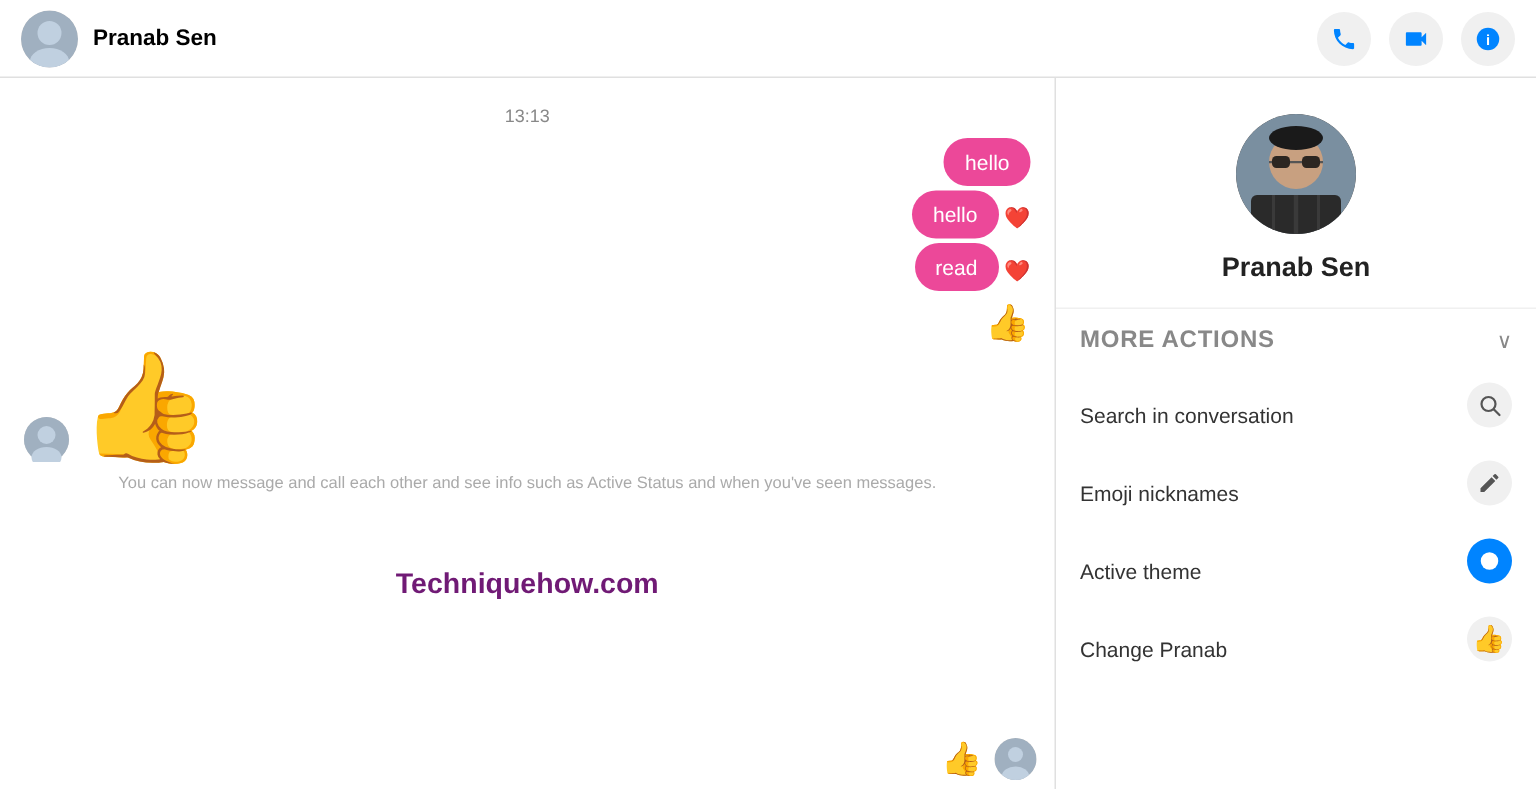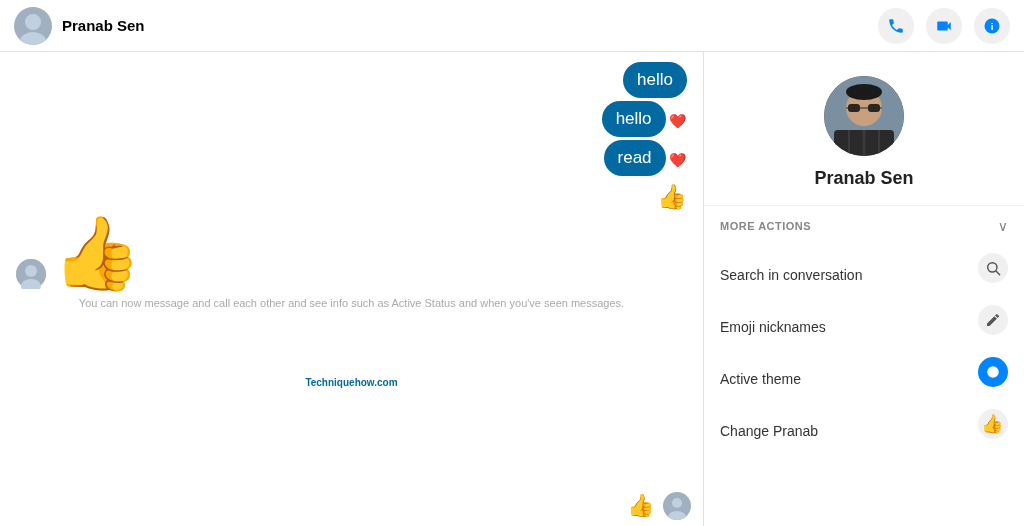--- a/index.html
+++ b/index.html
@@ -42,40 +42,40 @@
     .chat-messages {
       flex: 1; overflow-y: auto; padding: 10px 16px; position: relative;
     }
     .timestamp-center {
       text-align: center; color: #888; font-size: 12px; margin: 8px 0;
     }
     .messages-right {
       display: flex; flex-direction: column; align-items: flex-end; margin-bottom: 6px;
     }
     .bubble {
-      background: #0369a1; color: #fff; border-radius: 18px; padding: 8px 14px;
-      font-size: 17px; margin-bottom: 3px; max-width: 240px; word-break: break-word;
+      background: #ec4899; color: #fff; border-radius: 18px; padding: 8px 14px;
+      font-size: 14px; margin-bottom: 3px; max-width: 240px; word-break: break-word;
       position: relative;
     }
     .bubble-row {
       display: flex; align-items: center; gap: 4px;
     }
     .reaction-indicator {
       color: red; font-size: 14px;
     }
     .other-avatar {
       width: 30px; height: 30px; border-radius: 50%; background: #ccc;
       display: flex; align-items: center; justify-content: center; font-size: 14px; margin-right: 6px; flex-shrink: 0;
     }
     .chat-row-left {
       display: flex; align-items: flex-end; margin-bottom: 8px;
     }
     .watermark {
       position: absolute; left: 50%; transform: translateX(-50%);
-      bottom: 98px; color: #0369a1; font-weight: bold; font-size: 10px; pointer-events: none;
+      bottom: 85px; color: #701a75; font-weight: bold; font-size: 19px; pointer-events: none;
       white-space: nowrap;
     }
     .system-message {
       text-align: center; color: #aaa; font-size: 11px; margin-top: 4px; padding: 0 20px;
     }
     .chat-bottom-row {
       display: flex; align-items: center; justify-content: flex-end; padding: 6px 12px; gap: 8px;
     }
     .bottom-thumb { font-size: 22px; color: #0084ff; }
     .bottom-avatar {
@@ -95,21 +95,21 @@
       display: flex; align-items: center; justify-content: center; font-size: 36px; margin-bottom: 12px;
     }
     .profile-name {
       font-size: 18px; font-weight: 700; color: #222;
     }
     .section-header {
       display: flex; align-items: center; justify-content: space-between;
       padding: 12px 16px 8px; border-top: 1px solid #f0f0f0;
     }
     .section-header-label {
-      font-size: 11px; font-weight: 600; color: #888; letter-spacing: 0.5px; text-transform: uppercase;
+      font-size: 16px; font-weight: 600; color: #888; letter-spacing: 0.5px; text-transform: uppercase;
     }
     .section-chevron {
       color: #888; font-size: 14px; cursor: pointer;
     }
     .action-item {
       display: flex; align-items: flex-end; justify-content: space-between;
       padding: 11px 16px; cursor: pointer;
     }
     .action-label {
       font-size: 14px; color: #333;
@@ -163,20 +163,21 @@
       </svg>
     </button>
   </div>
 </div>
 
 <div class="main">
 
   <div class="chat-area">
     <div class="chat-messages">
 
+      <div class="timestamp-center">13:13</div>
 
       <div class="messages-right">
         <div class="bubble-row">
           <div class="bubble">hello</div>
         </div>
         <div class="bubble-row">
           <div class="bubble">hello</div>
           <span class="reaction-indicator">❤️</span>
         </div>
         <div class="bubble-row">

